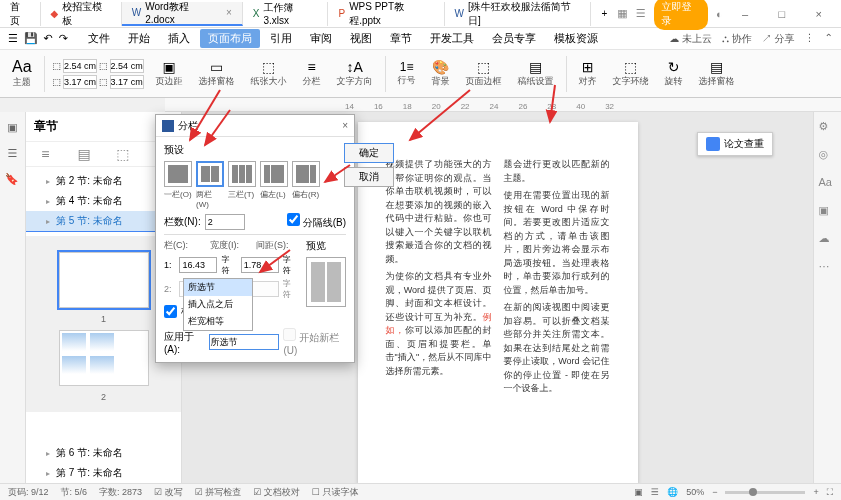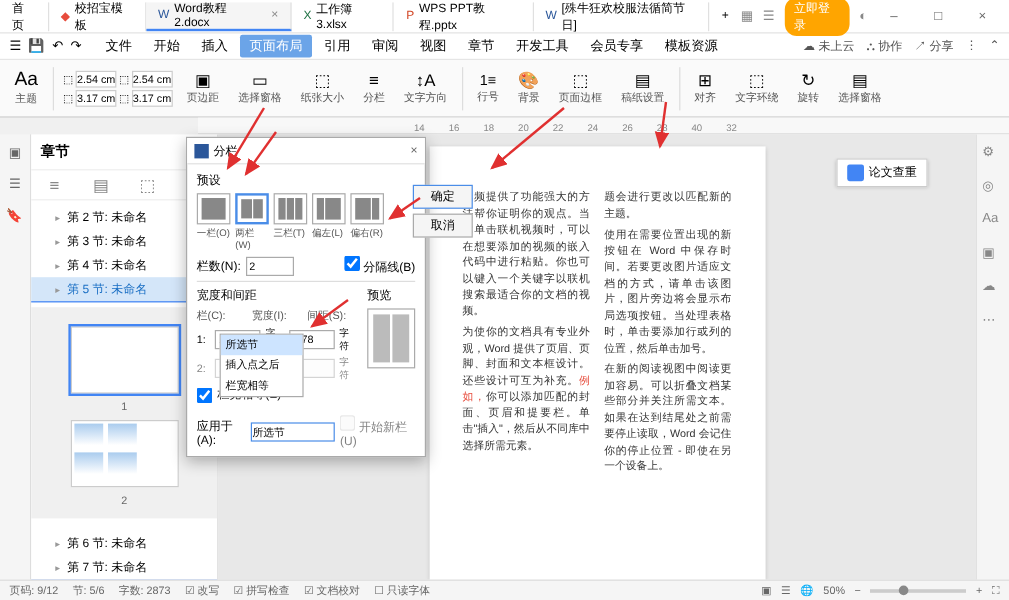--- a/index.html
+++ b/index.html
@@ -89,21 +89,21 @@
 .dialog-row { display: flex; align-items: center; gap: 4px; margin: 4px 0; }
 .dialog-row input[type=number], .dialog-row input[type=text] { width: 40px; height: 16px; font-size: 9px; border: 1px solid #aaa; }
 .spinner { width: 38px; height: 16px; border: 1px solid #aaa; font-size: 9px; padding: 0 2px; }
 .dialog-cols-section { border-top: 1px solid #ddd; margin-top: 4px; padding-top: 4px; }
 .col-header { display: flex; gap: 4px; font-size: 9px; color: #555; }
 .col-header span { width: 42px; }
 .col-row { display: flex; gap: 4px; align-items: center; margin-top: 2px; }
 .col-row .rn { width: 12px; font-size: 9px; }
 .preview-box { width: 40px; height: 50px; border: 1px solid #aaa; background: #fff; display: flex; gap: 2px; padding: 4px; }
 .preview-box .pc { flex: 1; background: #bbb; }
-.dialog-btns { display: flex; flex-direction: column; gap: 4px; justify-content: center; }
+.dialog-btns { display: flex; flex-direction: column; gap: 4px; }
 .dlg-btn { width: 50px; height: 20px; border: 1px solid #aaa; background: #f5f5f5; font-size: 10px; cursor: pointer; }
 .dlg-btn.primary { border: 1px solid #4a8de8; }
 .apply-row { display: flex; align-items: center; gap: 4px; margin-top: 6px; }
 .apply-select { width: 70px; height: 16px; border: 1px solid #4a8de8; font-size: 9px; }
 .apply-dropdown { position: absolute; left: 183px; top: 278px; width: 70px; background: #fff; border: 1px solid #aaa; z-index: 101; font-size: 9px; }
 .apply-dropdown div { padding: 2px 4px; cursor: pointer; }
 .apply-dropdown div:first-child { background: #cde4ff; }
 
 
 .arrow { position: absolute; z-index: 200; pointer-events: none; }
@@ -286,21 +286,20 @@
       <span style="color:#888;">×</span>
     </div>
     <div class="nav-tabs">
       <div class="nav-tab">≡</div>
       <div class="nav-tab">▤</div>
       <div class="nav-tab">⬚</div>
       <div class="nav-tab">&lt;</div>
     </div>
     <div class="nav-list">
       <div class="nav-item">第 2 节: 未命名</div>
-      <div class="nav-item">第 3 节: 未命名</div>
       <div class="nav-item">第 4 节: 未命名</div>
       <div class="nav-item selected">第 5 节: 未命名</div>
     </div>
 
     <div class="thumbpanel" style="width:auto;border:none;">
       <div class="thumb-page selected"></div>
       <div class="thumb-num">1</div>
       <div class="thumb-page">
         <div class="thumb-mini"></div><div class="thumb-mini"></div><br>
         <div class="thumb-mini"></div><div class="thumb-mini"></div>
@@ -391,21 +390,20 @@
         <button class="dlg-btn">取消</button>
       </div>
     </div>
     <div class="dialog-row">
       <span>栏数(N):</span>
       <input type="text" class="spinner" value="2" style="">
       <span style="margin-left:auto;"><input type="checkbox" checked="" style=""> <span>分隔线(B)</span></span>
     </div>
     <div style="display:flex;gap:8px;" class="dialog-cols-section">
       <div style="flex:1;">
-        <div class="dialog-section-label">宽度和间距</div>
         <div class="col-header">
           <span>栏(C):</span>
           <span>宽度(I):</span>
           <span>间距(S):</span>
         </div>
         <div class="col-row">
           <span class="rn">1:</span>
           <input class="spinner" value="16.43" style="">
             <span style="font-size:8px;">字符</span>
           <input class="spinner" value="1.78" style="">

